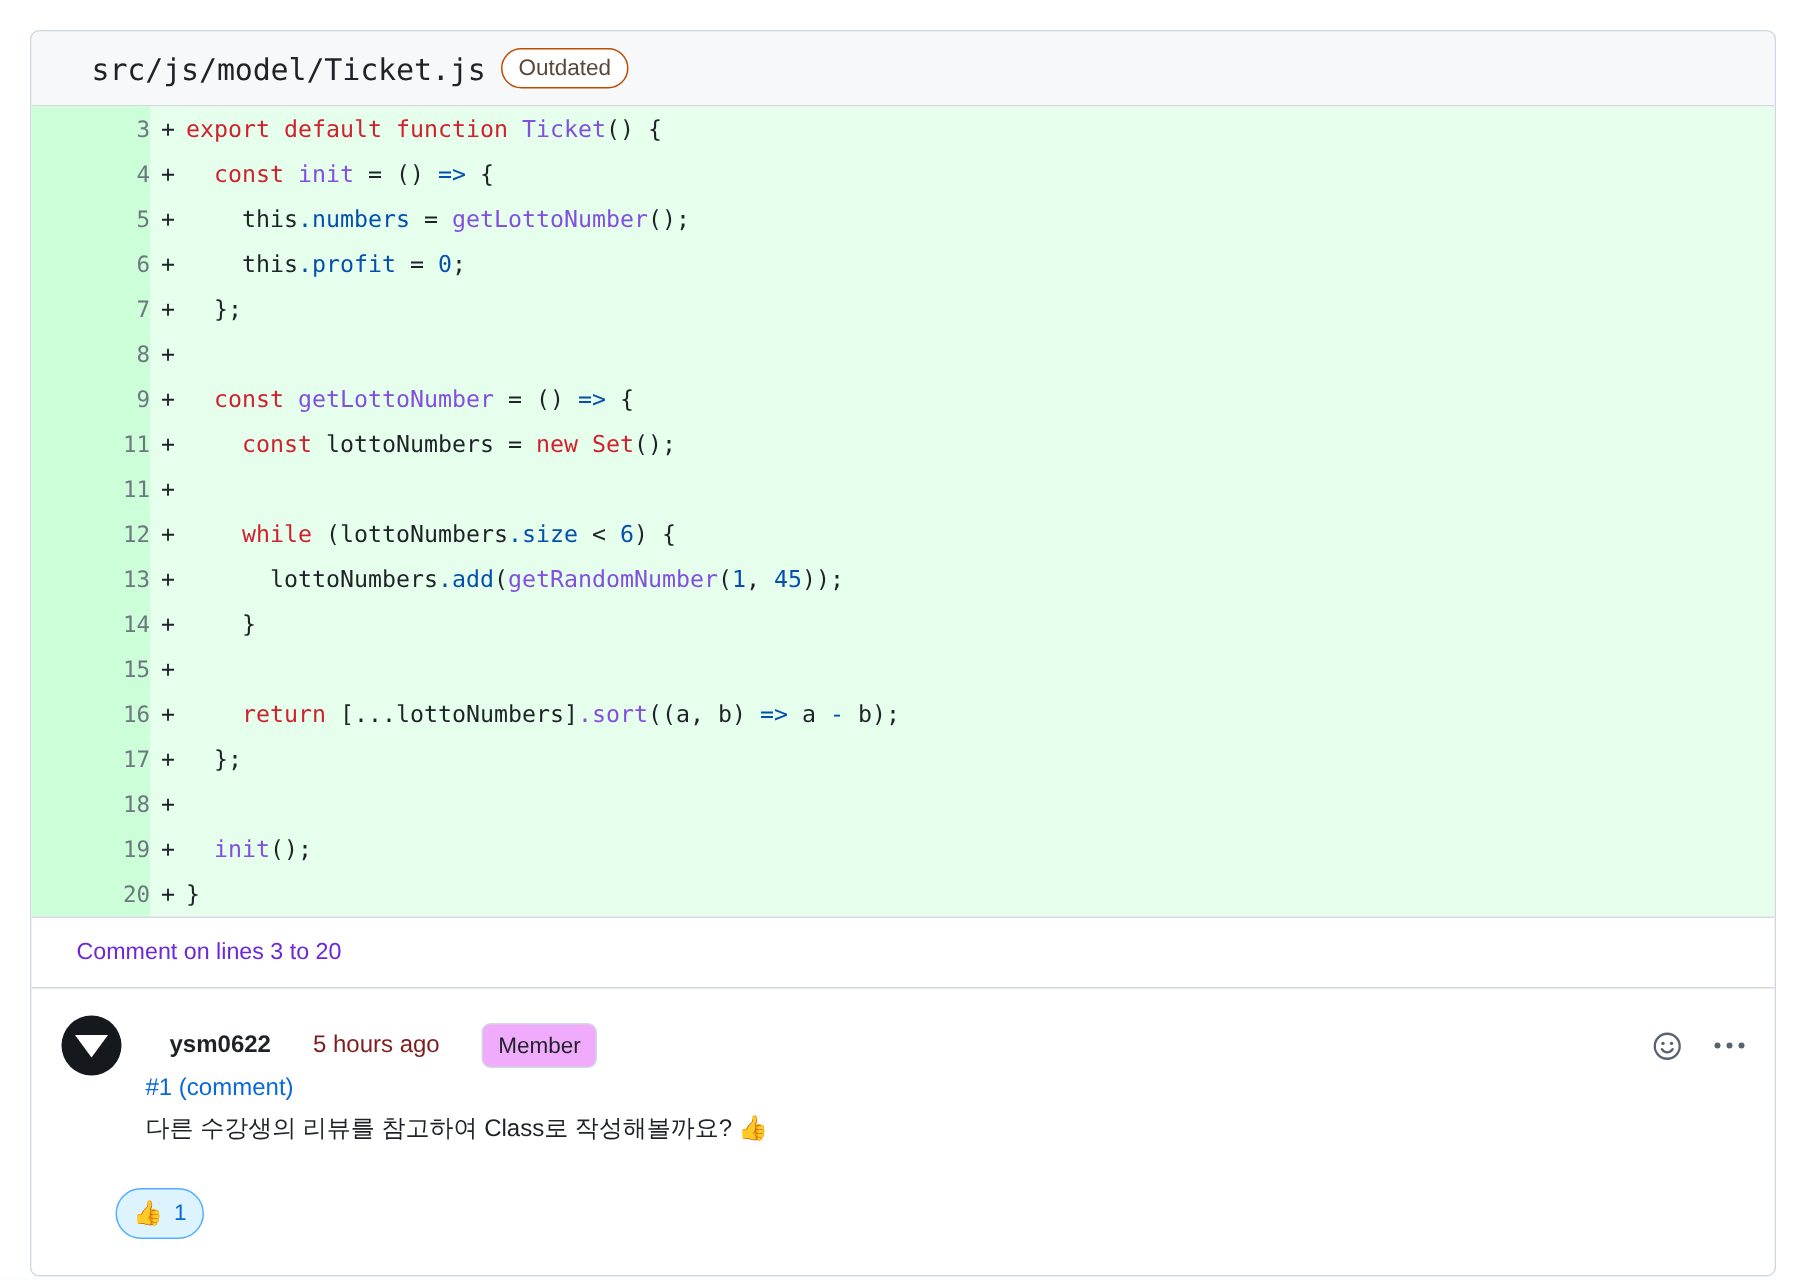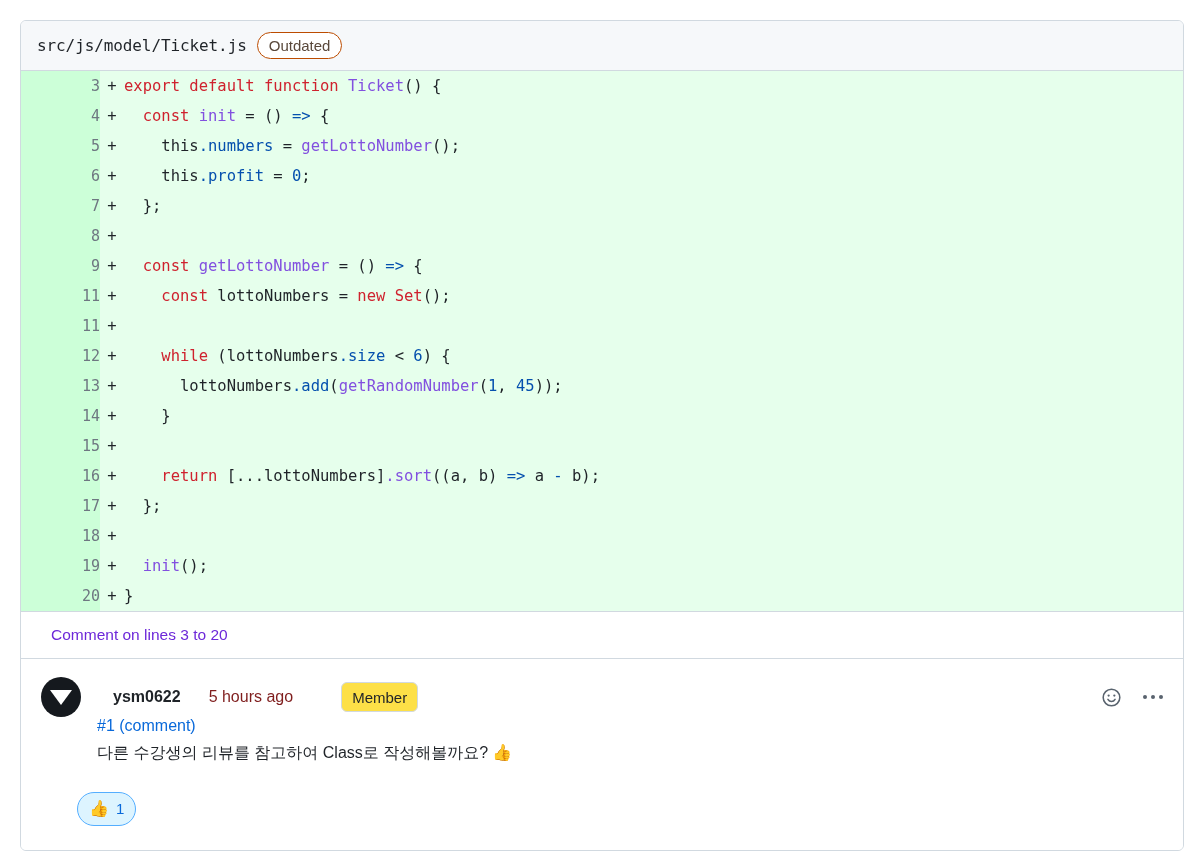--- a/index.html
+++ b/index.html
@@ -36,23 +36,24 @@
     background: #f6f8fa;
     border-bottom: 1px solid #d1d9e0;
     padding: 11px 16px;
     display: flex;
     align-items: center;
     gap: 10px;
     min-height: 25px;
   }
   .file-path {
     font-family: "DejaVu Sans Mono", "Liberation Mono", monospace;
-    font-size: 16px;
+    font-size: 20px;
     color: #1f2328;
     letter-spacing: -0.1px;
+    margin-left: 24px;
   }
   .badge-outdated {
     display: inline-flex;
     align-items: center;
     justify-content: center;
     height: 25px;
     padding: 0 11px;
     border: 1px solid #bc4c00;
     border-radius: 2em;
     color: #59483b;
@@ -162,23 +163,23 @@
   .badge-member {
     display: inline-flex;
     align-items: center;
     justify-content: center;
     height: 28px;
     padding: 0 10px;
     border: 1px solid #d1d9e0;
     border-radius: 6px;
     color: #1f2328;
     font-size: 15px;
-    background: #fde047;
+    background: #f0abfc;
     line-height: 1;
-    margin-left: 20px;
+    margin-left: 0;
   }
   .head-actions {
     position: absolute;
     right: 2px;
     top: 50%;
     transform: translateY(-50%);
     display: flex;
     align-items: center;
     gap: 18px;
   }

